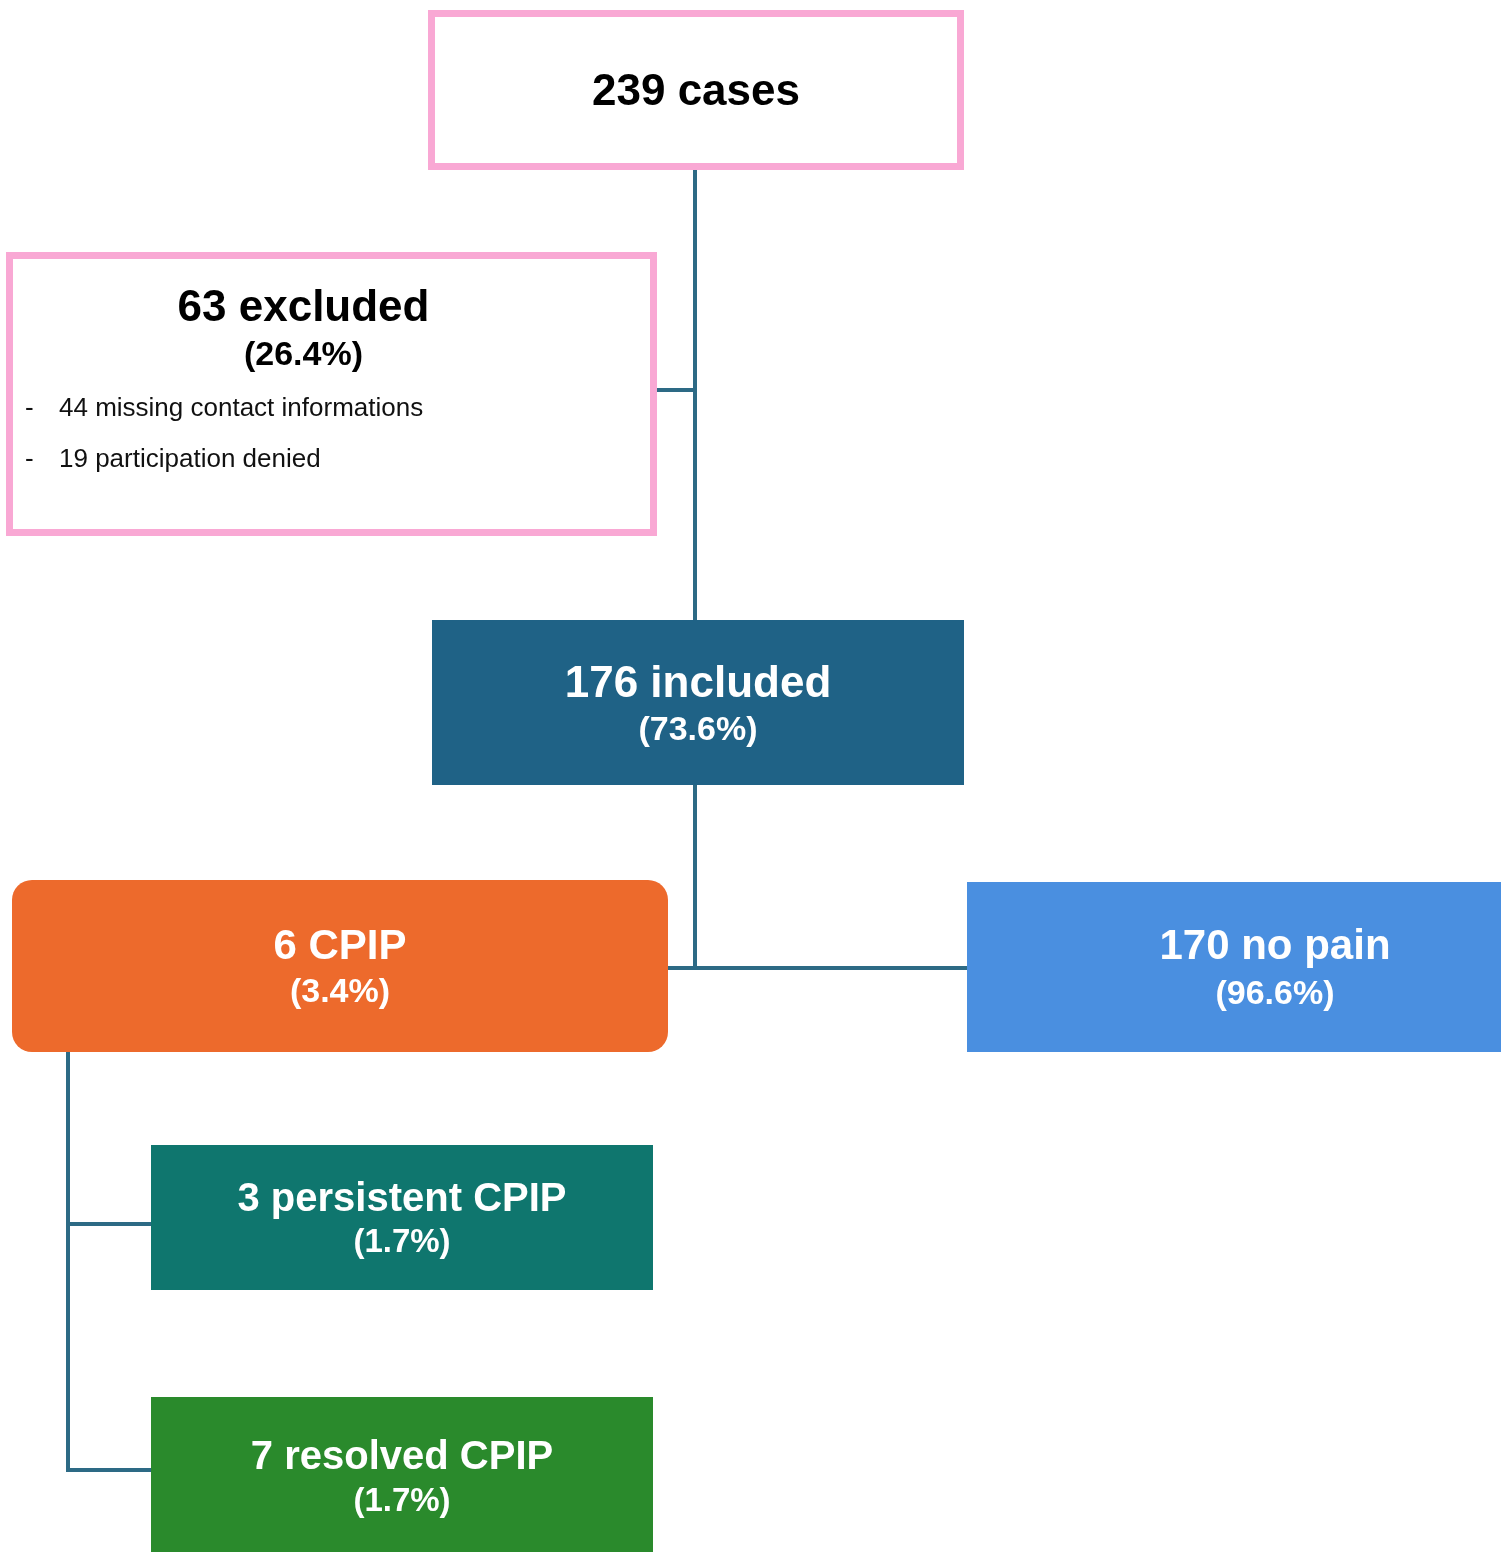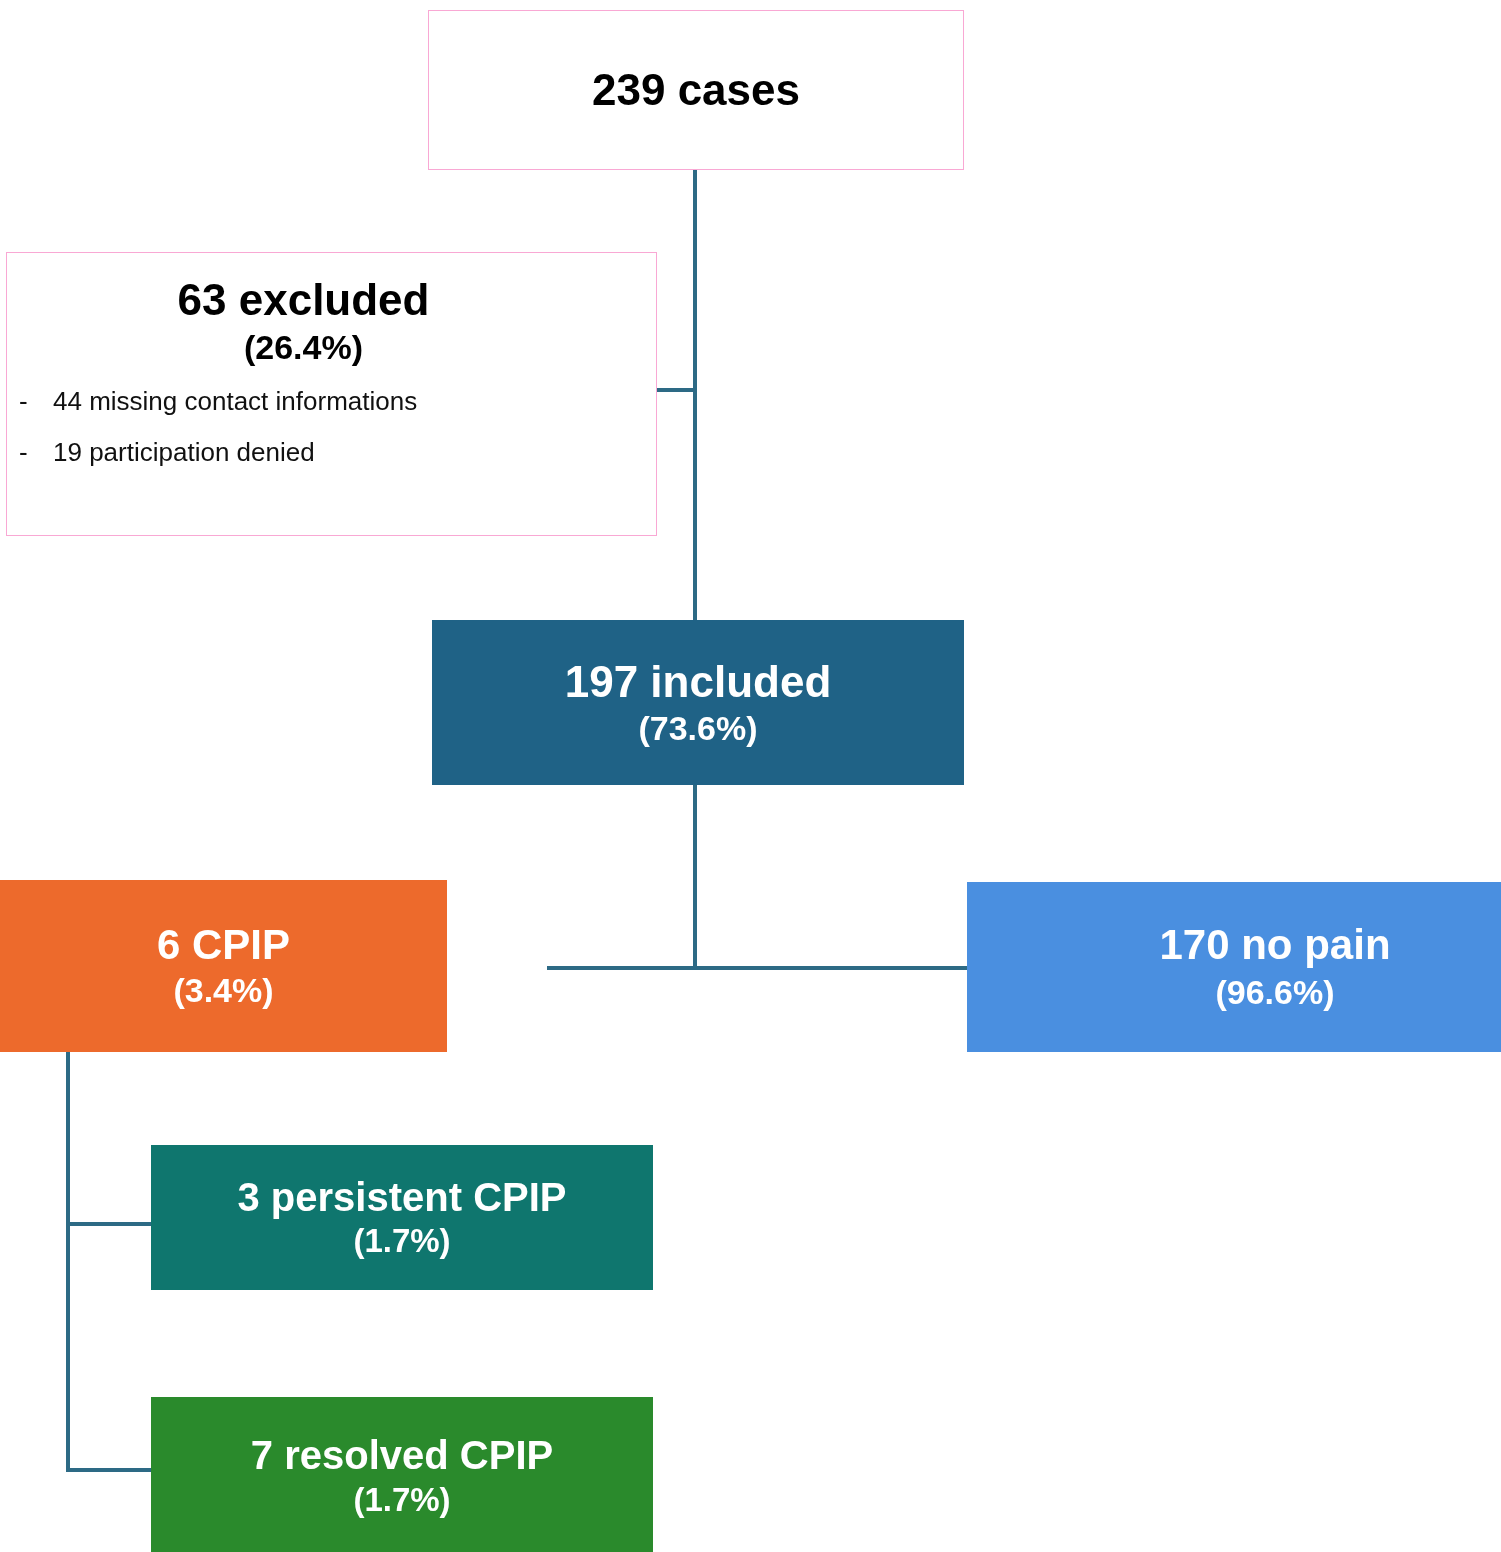--- a/index.html
+++ b/index.html
@@ -45,21 +45,21 @@
   }
   .node .line2 {
     font-weight: bold;
     line-height: 1.15;
     white-space: nowrap;
   }
 
   
   .node.outline {
     background: #ffffff;
-    border: 1px solid #f9a8d4;
+    border: 7px solid #f9a8d4;
     color: #000000;
   }
 
   
   .node.filled { color: #ffffff; border: none; }
 
   
   #node-cases {
     left: 428px; top: 10px;
     width: 536px; height: 160px;
@@ -98,23 +98,24 @@
 
   #node-included {
     left: 432px; top: 620px;
     width: 532px; height: 165px;
     background: #1F6286;
   }
   #node-included .line1 { font-size: 44px; }
   #node-included .line2 { font-size: 34px; margin-top: 3px; }
 
   #node-cpip {
-    left: 0px; top: 880px;
-    width: 447px; height: 172px;
+    left: 12px; top: 880px;
+    width: 656px; height: 172px;
     background: #ED6A2C;
+    border-radius: 20px;
   }
   #node-cpip .line1 { font-size: 42px; }
   #node-cpip .line2 { font-size: 34px; margin-top: 3px; }
 
   #node-nopain {
     left: 967px; top: 882px;
     width: 616px; height: 170px;
     background: #4A8FE0;
   }
   #node-nopain .line1 { font-size: 42px; }
@@ -182,21 +183,21 @@
         <span class="btext">44 missing contact informations</span>
       </div>
       <div class="bullet">
         <span class="dash">-</span>
         <span class="btext">19 participation denied</span>
       </div>
     </div>
   </div>
 
   <div class="node filled" id="node-included">
-    <span class="line1">197 included</span>
+    <span class="line1">176 included</span>
     <span class="line2">(73.6%)</span>
   </div>
 
   <div class="node filled" id="node-cpip">
     <span class="line1">6 CPIP</span>
     <span class="line2">(3.4%)</span>
   </div>
 
   <div class="node filled" id="node-nopain">
     <span class="line1">170 no pain</span>

